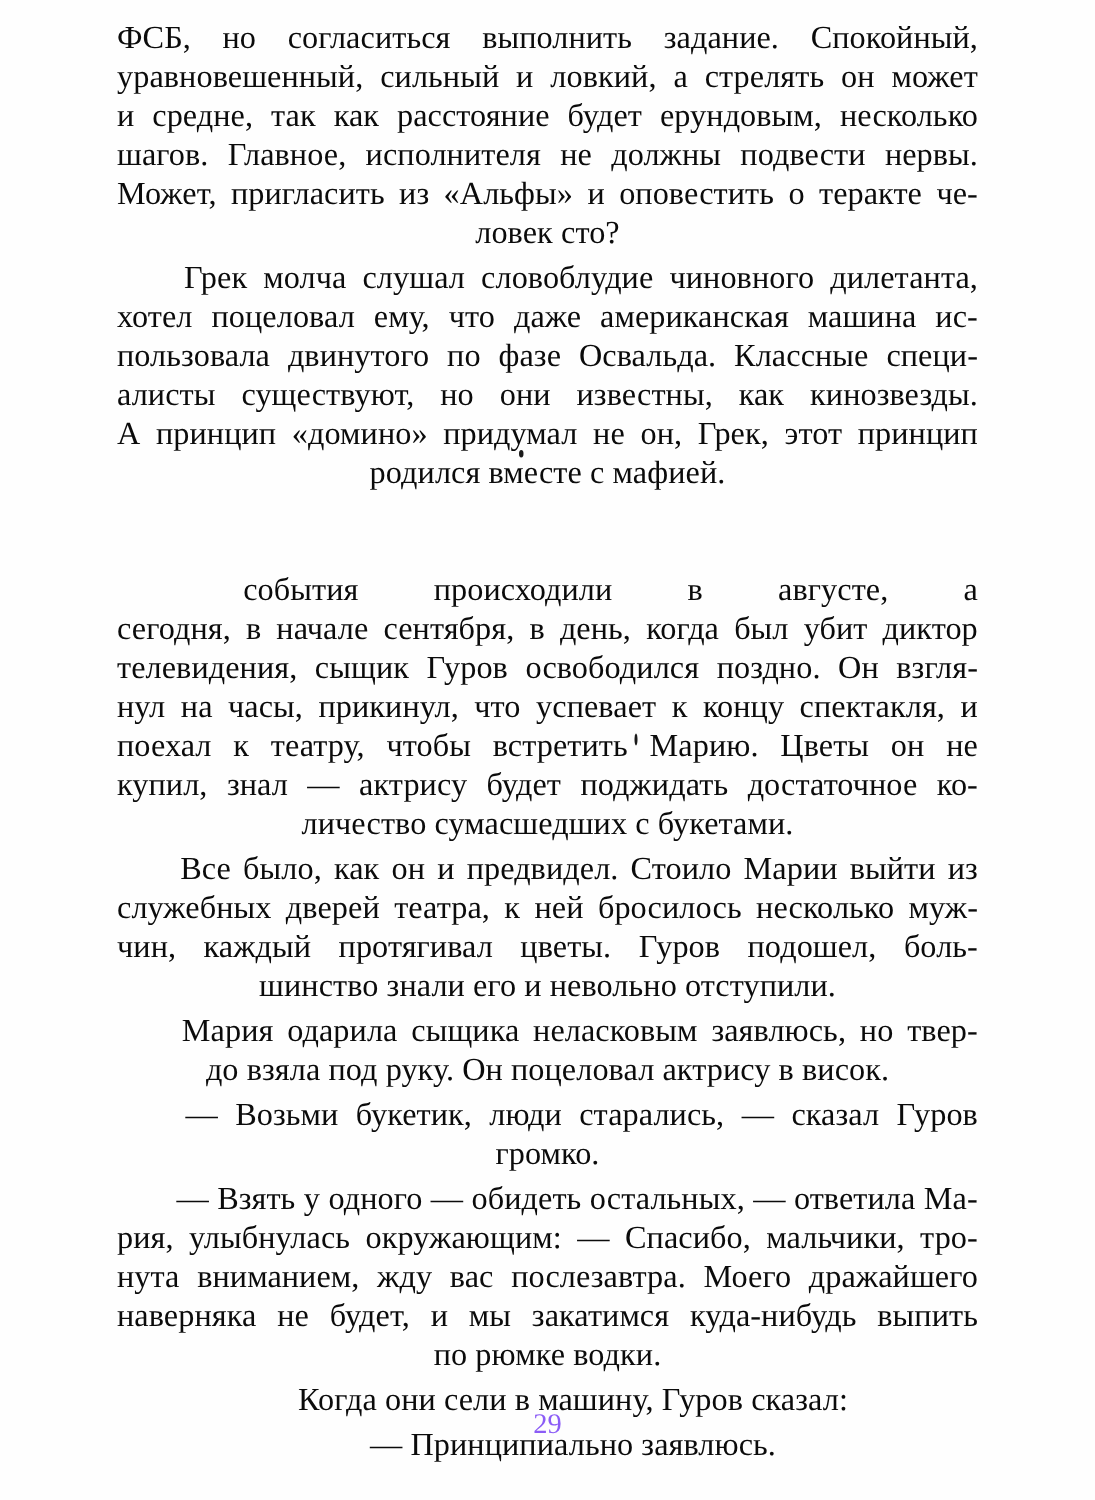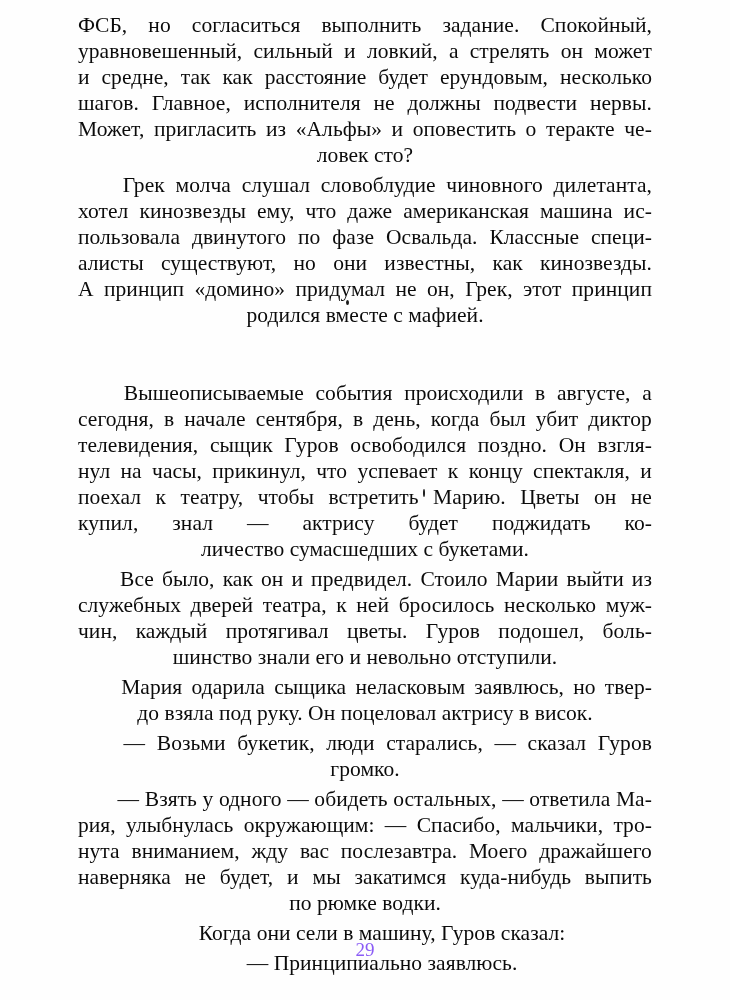--- a/index.html
+++ b/index.html
@@ -139,21 +139,21 @@
             <span class="indent-box"></span>
             <span class="w">Грек</span>
             <span class="w">молча</span>
             <span class="w">слушал</span>
             <span class="w">словоблудие</span>
             <span class="w">чиновного</span>
             <span class="w">дилетанта,</span>
           </span>
           <span class="line just">
             <span class="w">хотел</span>
-            <span class="w">кинозвезды</span>
+            <span class="w">поцеловал</span>
             <span class="w">ему,</span>
             <span class="w">что</span>
             <span class="w">даже</span>
             <span class="w">американская</span>
             <span class="w">машина</span>
             <span class="w">ис-</span>
           </span>
           <span class="line just">
             <span class="w">пользовала</span>
             <span class="w">двинутого</span>
@@ -184,21 +184,20 @@
             <span class="w">принцип</span>
           </span>
           <span class="line flush"><span>родился вместе с мафией.</span></span>
         </p>
       </div>
       <div class="block-gap"></div>
       <div>
         <p class="para">
           <span class="line just">
             <span class="indent-box"></span>
-            <span class="w">Вышеописываемые</span>
             <span class="w">события</span>
             <span class="w">происходили</span>
             <span class="w">в</span>
             <span class="w">августе,</span>
             <span class="w">а</span>
           </span>
           <span class="line just">
             <span class="w">сегодня,</span>
             <span class="w">в</span>
             <span class="w">начале</span>
@@ -242,20 +241,21 @@
             <span class="w">он</span>
             <span class="w">не</span>
           </span>
           <span class="line just">
             <span class="w">купил,</span>
             <span class="w">знал</span>
             <span class="w">—</span>
             <span class="w">актрису</span>
             <span class="w">будет</span>
             <span class="w">поджидать</span>
+            <span class="w">достаточное</span>
             <span class="w">ко-</span>
           </span>
           <span class="line flush"><span>личество сумасшедших с букетами.</span></span>
         </p>
         <p class="para">
           <span class="line just">
             <span class="indent-box"></span>
             <span class="w">Все</span>
             <span class="w">было,</span>
             <span class="w">как</span>

